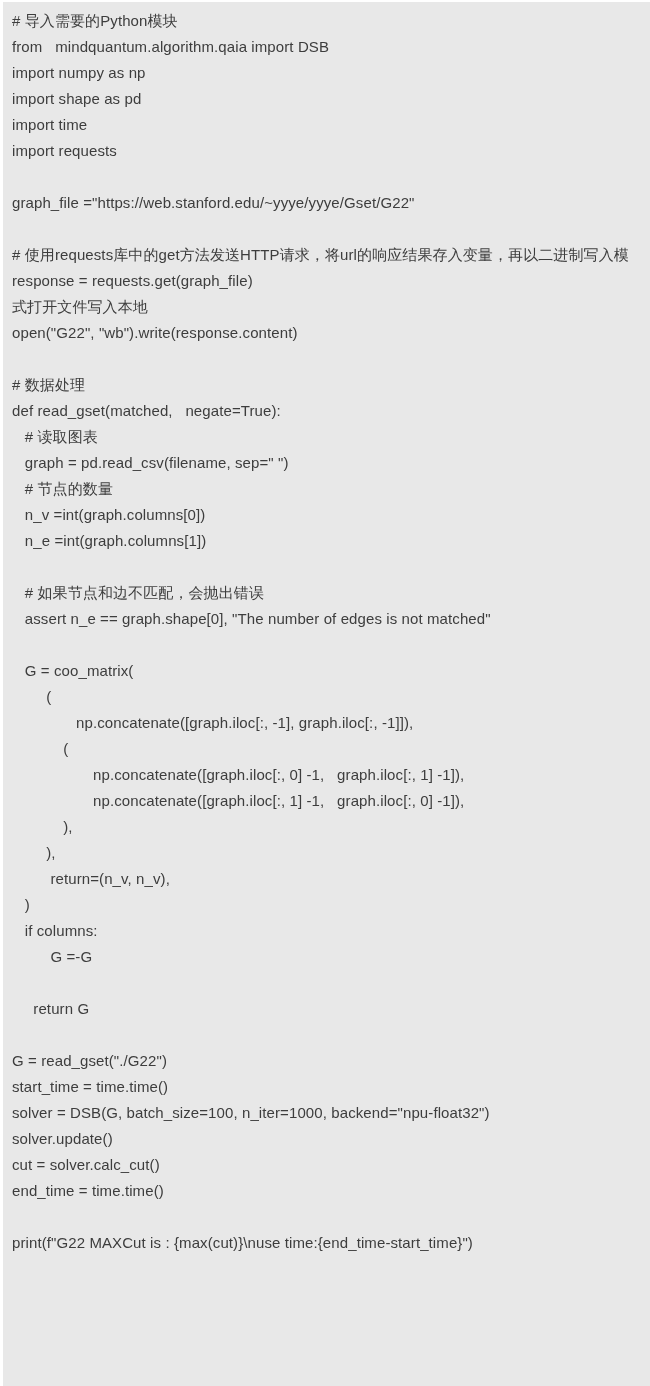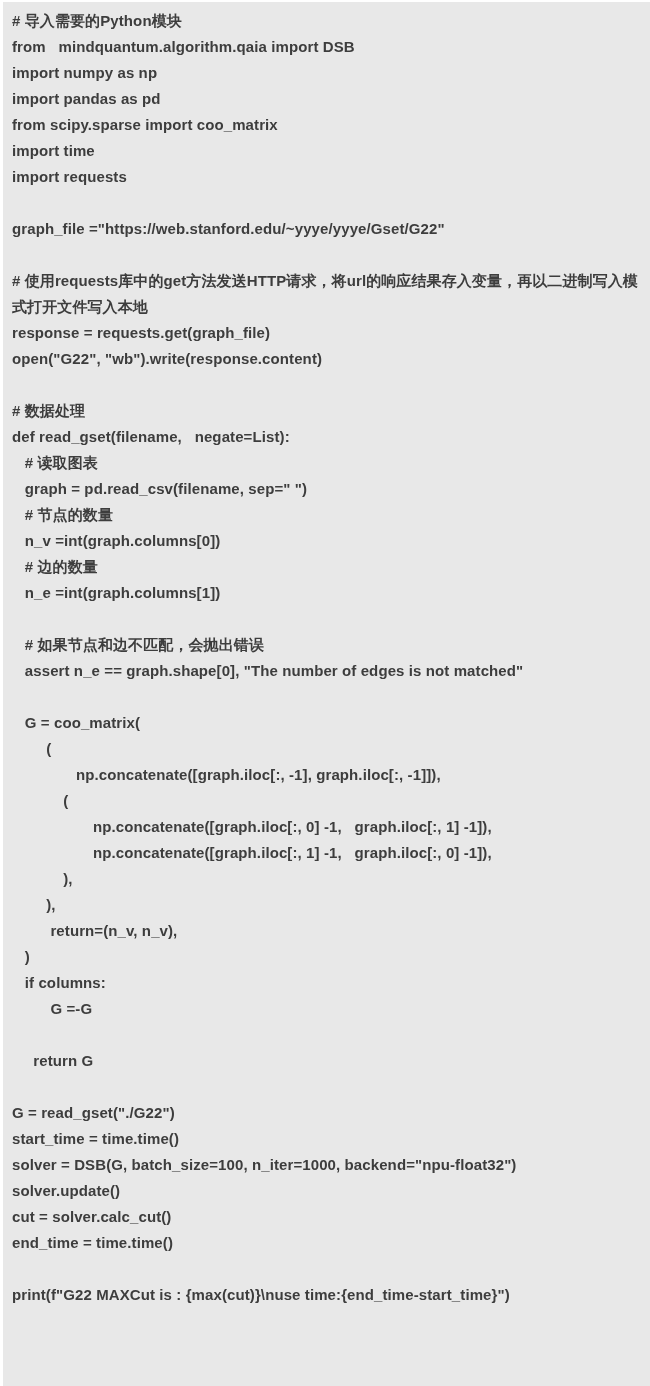--- a/index.html
+++ b/index.html
@@ -20,49 +20,46 @@
     font-size: 15px;
     color: #3d3d3d;
     overflow: hidden;
   }
   .code-line {
     white-space: pre;
     height: 26px;
     line-height: 26px;
     overflow: hidden;
     letter-spacing: 0.1px;
-    font-weight: bold;
   }
 </style>
 </head>
 <body>
 
 <div class="code-panel" id="code-panel" style="background: rgb(232, 232, 232); color: rgb(61, 61, 61);">
     <div class="code-line"># 导入需要的Python模块</div>
     <div class="code-line">from   mindquantum.algorithm.qaia import DSB</div>
     <div class="code-line">import numpy as np</div>
-    <div class="code-line">import pandas as pd</div>
-    <div class="code-line">from scipy.sparse import coo_matrix</div>
+    <div class="code-line">import shape as pd</div>
     <div class="code-line">import time</div>
     <div class="code-line">import requests</div>
     <div class="code-line"></div>
     <div class="code-line">graph_file ="https://web.stanford.edu/~yyye/yyye/Gset/G22"</div>
     <div class="code-line"></div>
     <div class="code-line"># 使用requests库中的get方法发送HTTP请求，将url的响应结果存入变量，再以二进制写入模</div>
+    <div class="code-line">response = requests.get(graph_file)</div>
     <div class="code-line">式打开文件写入本地</div>
-    <div class="code-line">response = requests.get(graph_file)</div>
     <div class="code-line">open("G22", "wb").write(response.content)</div>
     <div class="code-line"></div>
     <div class="code-line"># 数据处理</div>
-    <div class="code-line">def read_gset(filename,   negate=List):</div>
+    <div class="code-line">def read_gset(matched,   negate=True):</div>
     <div class="code-line">   # 读取图表</div>
     <div class="code-line">   graph = pd.read_csv(filename, sep=" ")</div>
     <div class="code-line">   # 节点的数量</div>
     <div class="code-line">   n_v =int(graph.columns[0])</div>
-    <div class="code-line">   # 边的数量</div>
     <div class="code-line">   n_e =int(graph.columns[1])</div>
     <div class="code-line"></div>
     <div class="code-line">   # 如果节点和边不匹配，会抛出错误</div>
     <div class="code-line">   assert n_e == graph.shape[0], "The number of edges is not matched"</div>
     <div class="code-line"></div>
     <div class="code-line">   G = coo_matrix(</div>
     <div class="code-line">        (</div>
     <div class="code-line">               np.concatenate([graph.iloc[:, -1], graph.iloc[:, -1]]),</div>
     <div class="code-line">            (</div>
     <div class="code-line">                   np.concatenate([graph.iloc[:, 0] -1,   graph.iloc[:, 1] -1]),</div>

